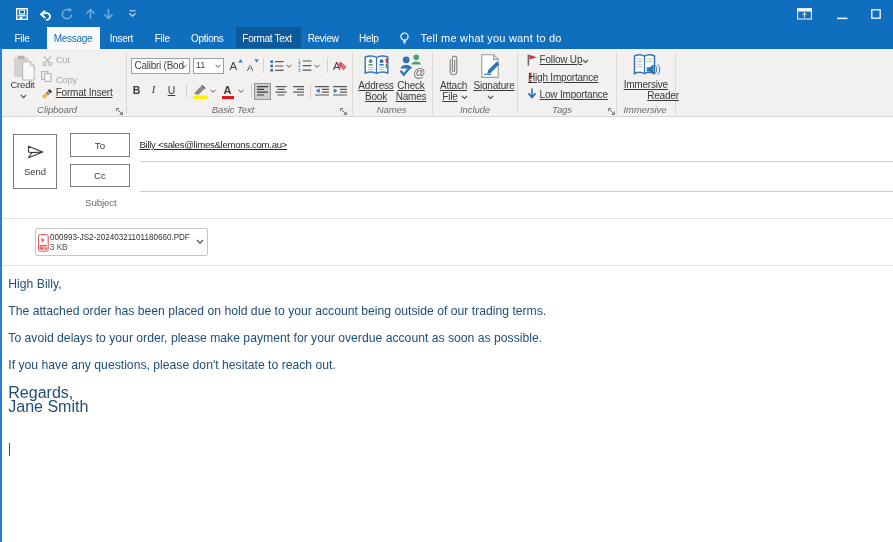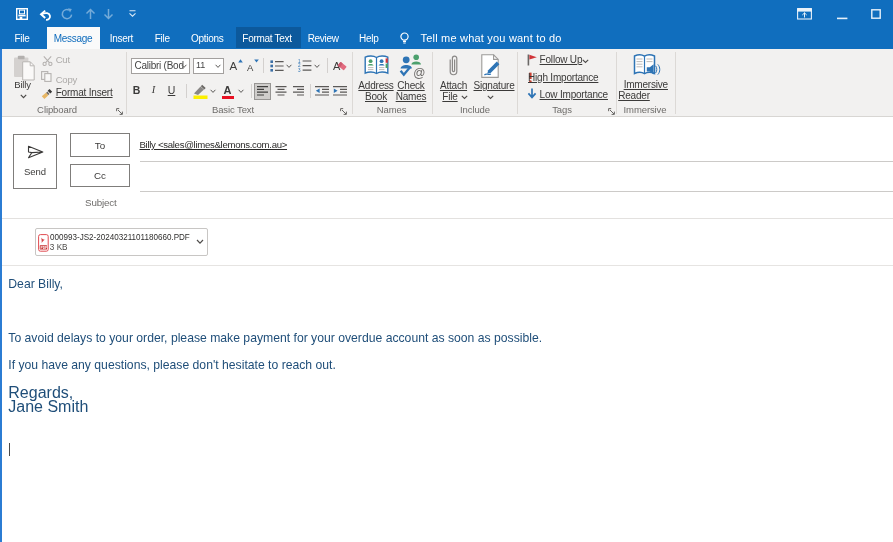--- a/index.html
+++ b/index.html
@@ -1,20 +1,20 @@
 <!DOCTYPE html>
 <html><head><meta charset="utf-8">
 <style>
   * { margin:0; padding:0; box-sizing:border-box; }
   html,body { width:893px; height:542px; overflow:hidden; background:#fff;
     font-family:"Liberation Sans", sans-serif; }
   #root { position:absolute; top:0; left:0; width:893px; height:542px; }
   .abs { position:absolute; line-height:1; white-space:pre; }
   .sep { position:absolute; width:1px; background:#dcd9d6; }
-  .cap { font-size:9.5px; color:#6e6c6a; letter-spacing:-0.1px; }
+  .cap { font-size:9.5px; color:#6e6c6a; letter-spacing:-0.1px;font-style:italic; }
   .lbl { font-size:10px; color:#3b3a39; letter-spacing:-0.2px;text-decoration:underline; }
   .dis { font-size:9.5px; color:#acaaa8; letter-spacing:-0.2px; }
   .tab { font-size:10px; color:#fff; letter-spacing:-0.3px; top:34px; transform:translateX(-50%); }
   svg { position:absolute; overflow:visible; }
 </style></head>
 <body>
 <div id="root">
 
 <div class="abs" style="left:0;top:0;width:893px;height:49px;background:#106ebe"></div>
 
@@ -79,21 +79,21 @@
 <div class="sep" style="left:517px;top:52px;height:62px"></div>
 <div class="sep" style="left:616px;top:52px;height:62px"></div>
 <div class="sep" style="left:675px;top:52px;height:62px"></div>
 
 <svg style="left:12.5px;top:54.5px" width="23" height="27" viewBox="0 0 23 27">
   <rect x="1" y="2.6" width="14.4" height="19.5" rx="1" fill="#d4d1cf"></rect>
   <rect x="4.8" y="0.7" width="6.8" height="3.6" rx="1" fill="#b3b0ae"></rect>
   <path d="M9.7,6.8 h7.6 l3.9,3.9 v14.3 h-11.5 Z" fill="#faf9f8" stroke="#b8b5b3" stroke-width="1"></path>
   <path d="M17.2,6.9 v3.9 h3.9" fill="none" stroke="#b8b5b3" stroke-width="1"></path>
 </svg>
-<span class="abs" style="left:22.5px;top:80.3px;font-size:9.5px;color:#3b3a39;letter-spacing:-0.2px;transform:translateX(-50%)">Billy</span>
+<span class="abs" style="left:22.5px;top:80.3px;font-size:9.5px;color:#3b3a39;letter-spacing:-0.2px;transform:translateX(-50%)">Credit</span>
 <svg style="left:19.5px;top:93.5px" width="7" height="5" viewBox="0 0 7 5">
   <path d="M0.8,0.8 L3.5,3.6 L6.2,0.8" fill="none" stroke="#4c4a48" stroke-width="1.2"></path>
 </svg>
 <svg style="left:42px;top:55.5px" width="11" height="10" viewBox="0 0 11 10">
   <path d="M1.8,0.3 L7.4,6.6 M9.2,0.3 L3.6,6.6" stroke="#b5b2b0" stroke-width="1.1" fill="none"></path>
   <circle cx="2.6" cy="7.9" r="1.6" fill="none" stroke="#b5b2b0" stroke-width="1.1"></circle>
   <circle cx="8.4" cy="7.9" r="1.6" fill="none" stroke="#b5b2b0" stroke-width="1.1"></circle>
 </svg>
 <span class="abs dis" style="left:55.7px;top:54.8px">Cut</span>
 <svg style="left:41px;top:71px" width="11" height="11" viewBox="0 0 11 11">
@@ -276,21 +276,21 @@
 </svg>
 
 <svg style="left:633px;top:54px" width="27" height="23" viewBox="0 0 27 23">
   <path d="M11.5,2.2 C9,0.6 4.5,0.7 1.5,2 L1.5,19.5 C4.5,18.2 9,18.1 11.5,19.7 C14,18.1 18.5,18.2 21.5,19.5 L21.5,2 C18.5,0.7 14,0.6 11.5,2.2 Z" fill="#fff" stroke="#2e74b5" stroke-width="1.5"></path>
   <path d="M11.5,2.2 L11.5,19.7" stroke="#2e74b5" stroke-width="1.2"></path>
   <path d="M3.5,5 h6 M3.5,7.6 h6 M3.5,10.2 h6 M3.5,12.8 h6 M13.5,5 h6 M13.5,7.6 h6" stroke="#b5b2b0" stroke-width="0.9"></path>
   <path d="M13.8,13.2 h3 l3.8-3 v10.4 l-3.8-3 h-3 Z" fill="#2e74b5"></path>
   <path d="M22.6,11.8 c1.6,1.6 1.6,5.6 0,7.2 M24.8,10.4 c2.6,2.6 2.6,7.6 0,10.2" fill="none" stroke="#2e74b5" stroke-width="1"></path>
 </svg>
 <span class="abs lbl" style="left:645.8px;top:80.2px;transform:translateX(-50%)">Immersive</span>
-<span class="abs lbl" style="left:634px;top:90.6px;transform:translateX(-50%)">Reader</span>
+<span class="abs lbl" style="left:663px;top:90.6px;transform:translateX(-50%)">Reader</span>
 <span class="abs cap" style="left:645px;top:105.2px;transform:translateX(-50%)">Immersive</span>
 
 <div class="abs" style="left:0;top:117px;width:893px;height:101.5px;background:#fff;border-bottom:1px solid #e3e1df"></div>
 <div class="abs" style="left:13px;top:133.5px;width:44px;height:55.5px;background:#fff;border:1px solid #7f7d7b"></div>
 <svg style="left:27px;top:145px" width="17" height="14" viewBox="0 0 17 14">
   <path d="M1.5,1.2 L15.8,7 L1.5,12.8 L4.8,7.6 L1.5,7 Z M4.8,7.6 L15.8,7" fill="none" stroke="#3b3a39" stroke-width="1.1" stroke-linejoin="round"></path>
 </svg>
 <span class="abs" style="left:35px;top:166.9px;font-size:9.5px;color:#3b3a39;letter-spacing:-0.1px;transform:translateX(-50%)">Send</span>
 <div class="abs" style="left:70px;top:133px;width:60px;height:24px;background:#fff;border:1px solid #7f7d7b"></div>
 <span class="abs" style="left:100px;top:140.5px;font-size:9.8px;color:#3b3a39;transform:translateX(-50%)">To</span>
@@ -308,21 +308,22 @@
   <path d="M3.0,3.6 c1.3,1.7 3.1,2.3 4.4,2.0 c-1.5,0.6 -3.0,2.1 -3.7,3.5 c0.1-1.6 -0.1-3.8 -0.7-5.5 Z" fill="#d13438" opacity="0.9"></path>
   <rect x="1.8" y="11.2" width="7.2" height="4.2" rx="0.5" fill="#c53030"></rect>
   <text x="2.4" y="14.6" font-size="3.4" fill="#fff" font-family="Liberation Sans" font-weight="bold">PDF</text>
 </svg>
 <span class="abs" style="left:49.8px;top:233.2px;font-size:8.5px;color:#2f2e2d;transform:scaleX(0.95);transform-origin:0 0">000993-JS2-20240321101180660.PDF</span>
 <span class="abs" style="left:49.8px;top:243.8px;font-size:8.2px;color:#4e4c4a">3 KB</span>
 <svg style="left:195.5px;top:238.5px" width="8" height="6" viewBox="0 0 8 6">
   <path d="M1,1 L4,4.2 L7,1" fill="none" stroke="#504e4c" stroke-width="1.2"></path>
 </svg>
 
-<span class="abs" style="left:8.3px;top:278.2px;font-size:12.2px;color:#1f4e79">Dear Billy,</span>
+<span class="abs" style="left:8.3px;top:278.2px;font-size:12.2px;color:#1f4e79">High Billy,</span>
+<span class="abs" style="left:8.3px;top:305.4px;font-size:12.2px;color:#1f4e79">The attached order has been placed on hold due to your account being outside of our trading terms.</span>
 <span class="abs" style="left:8.3px;top:332.3px;font-size:12.2px;color:#1f4e79">To avoid delays to your order, please make payment for your overdue account as soon as possible.</span>
 <span class="abs" style="left:8.3px;top:359.2px;font-size:12.2px;color:#1f4e79">If you have any questions, please don't hesitate to reach out.</span>
 <span class="abs" style="left:8.3px;top:385.7px;font-size:16px;color:#1f4e79;line-height:14.1px">Regards,<br>Jane Smith</span>
 <div class="abs" style="left:8.5px;top:443px;width:1.5px;height:13px;background:#4a4a4a"></div>
 
 <div class="abs" style="left:0;top:49px;width:2px;height:493px;background:#2b7cd3"></div>
 
 </div>
 
 </body></html>

